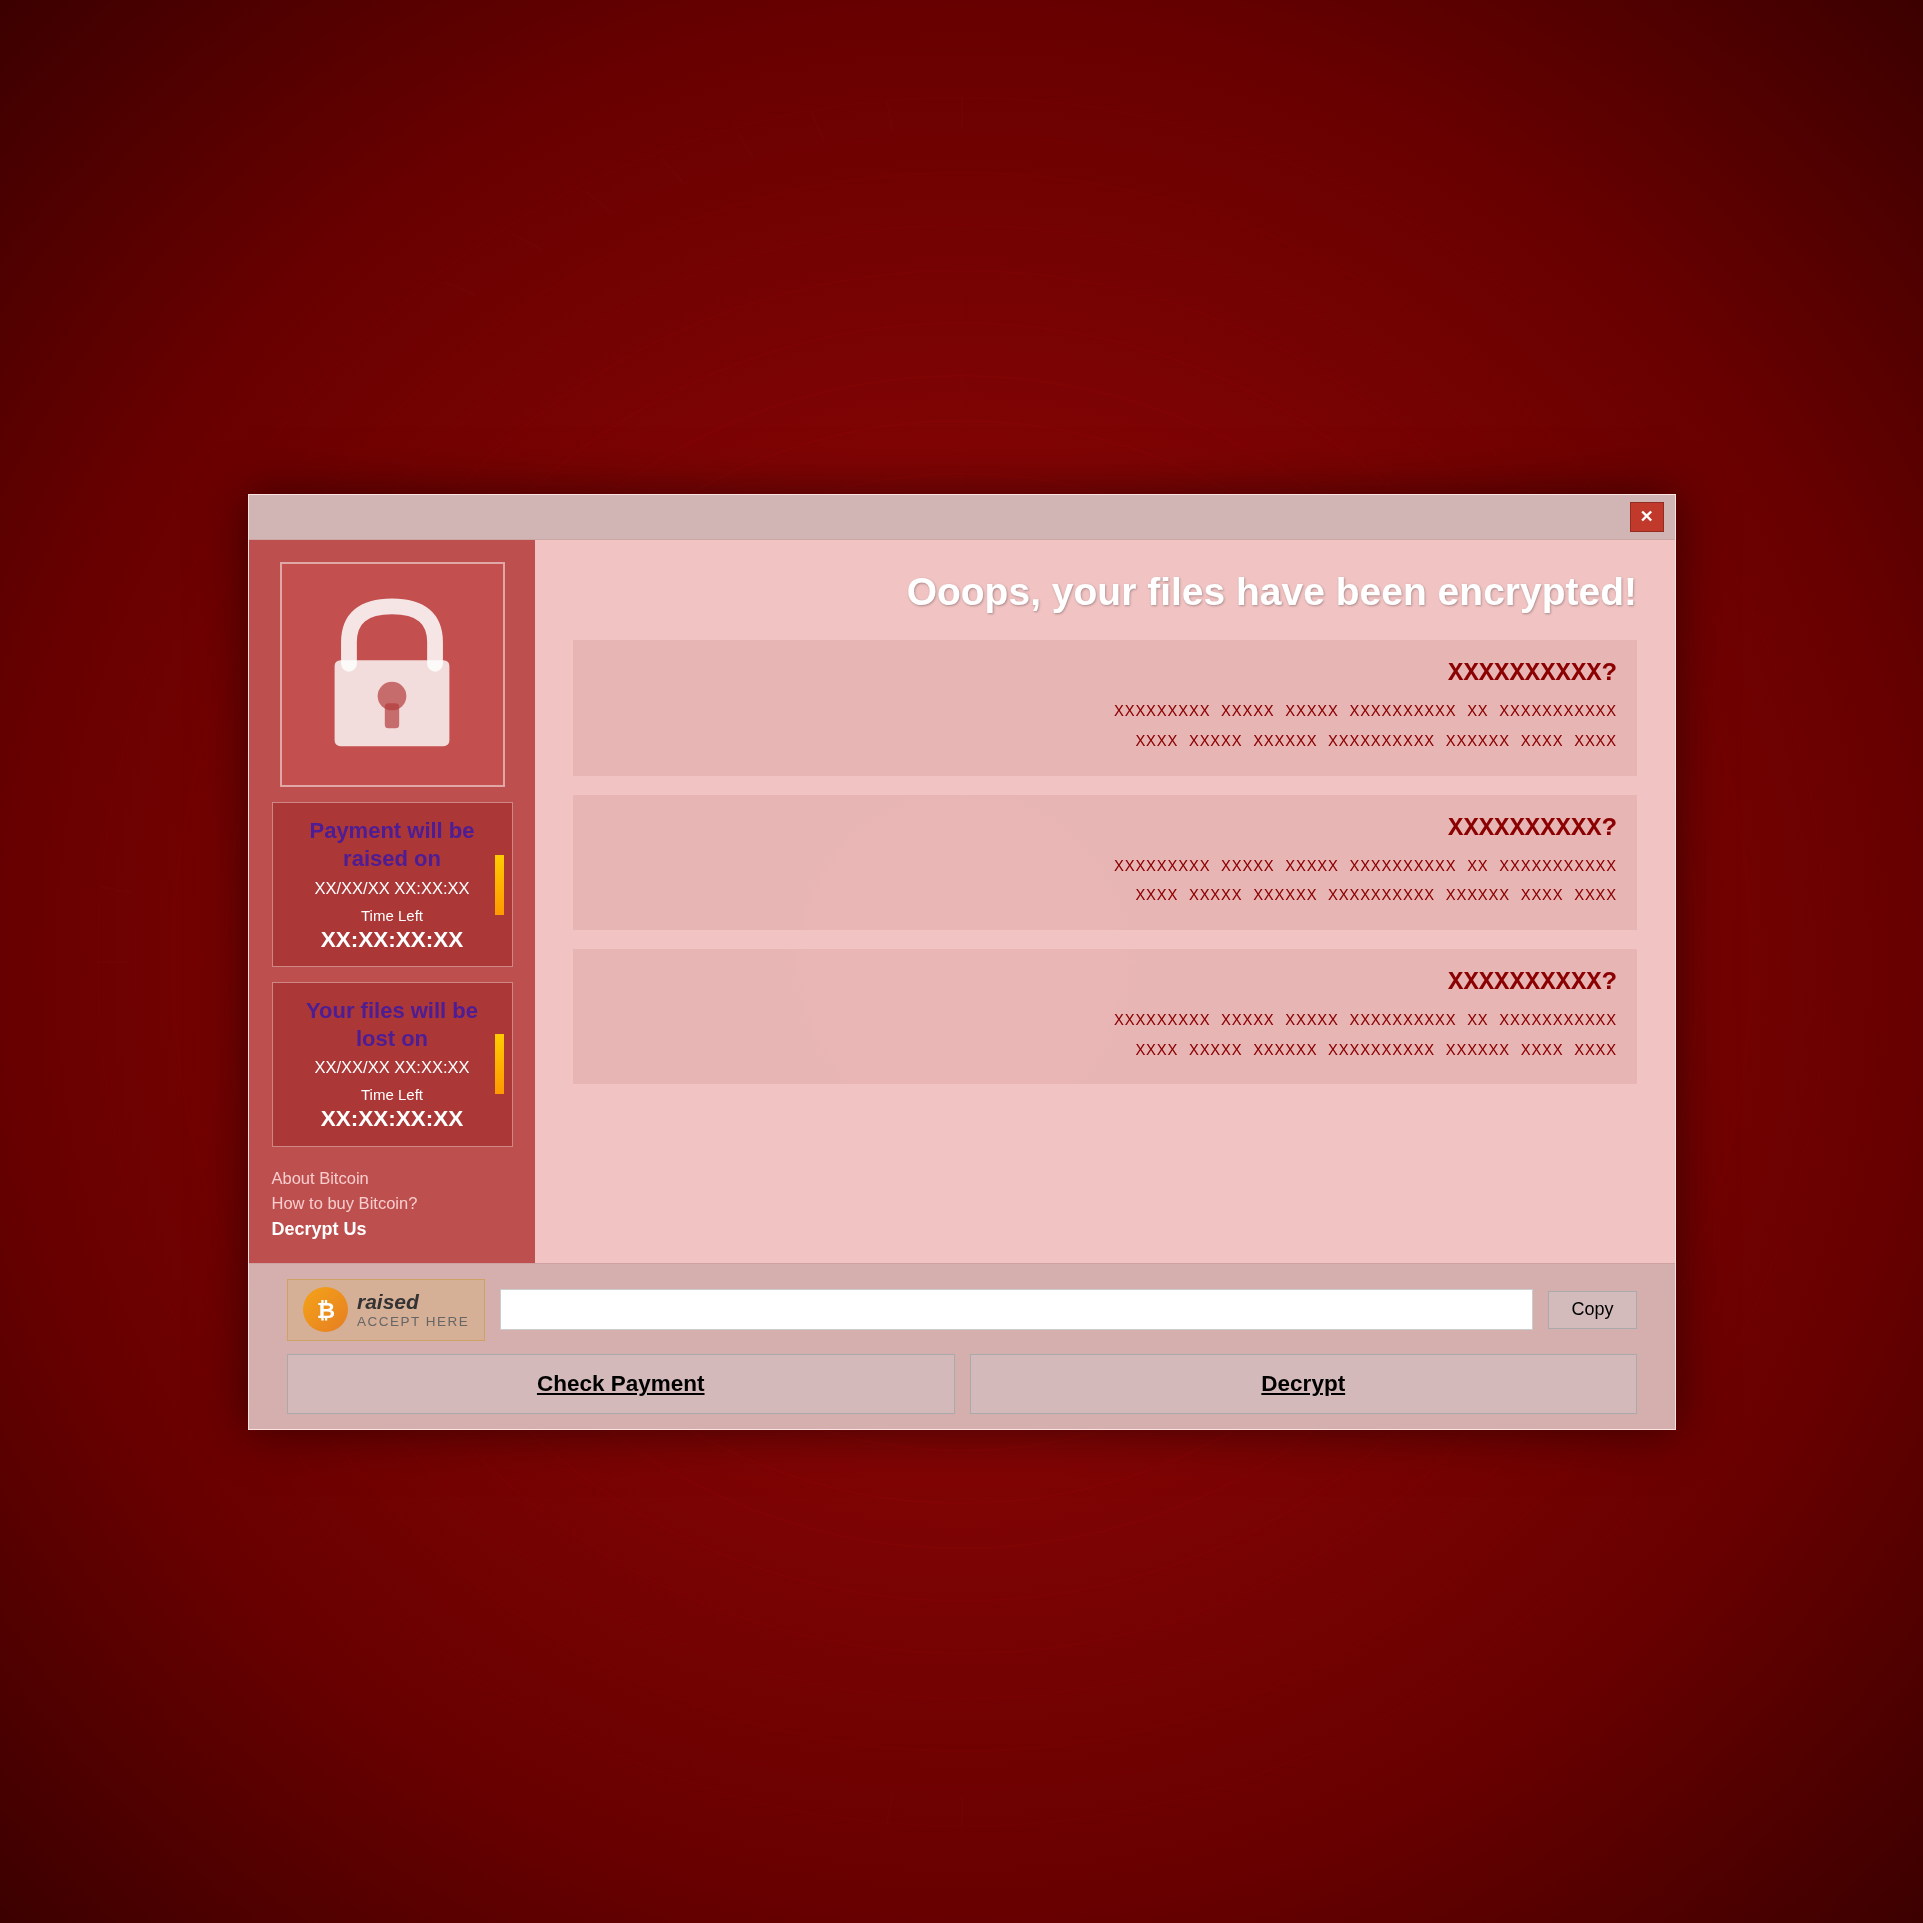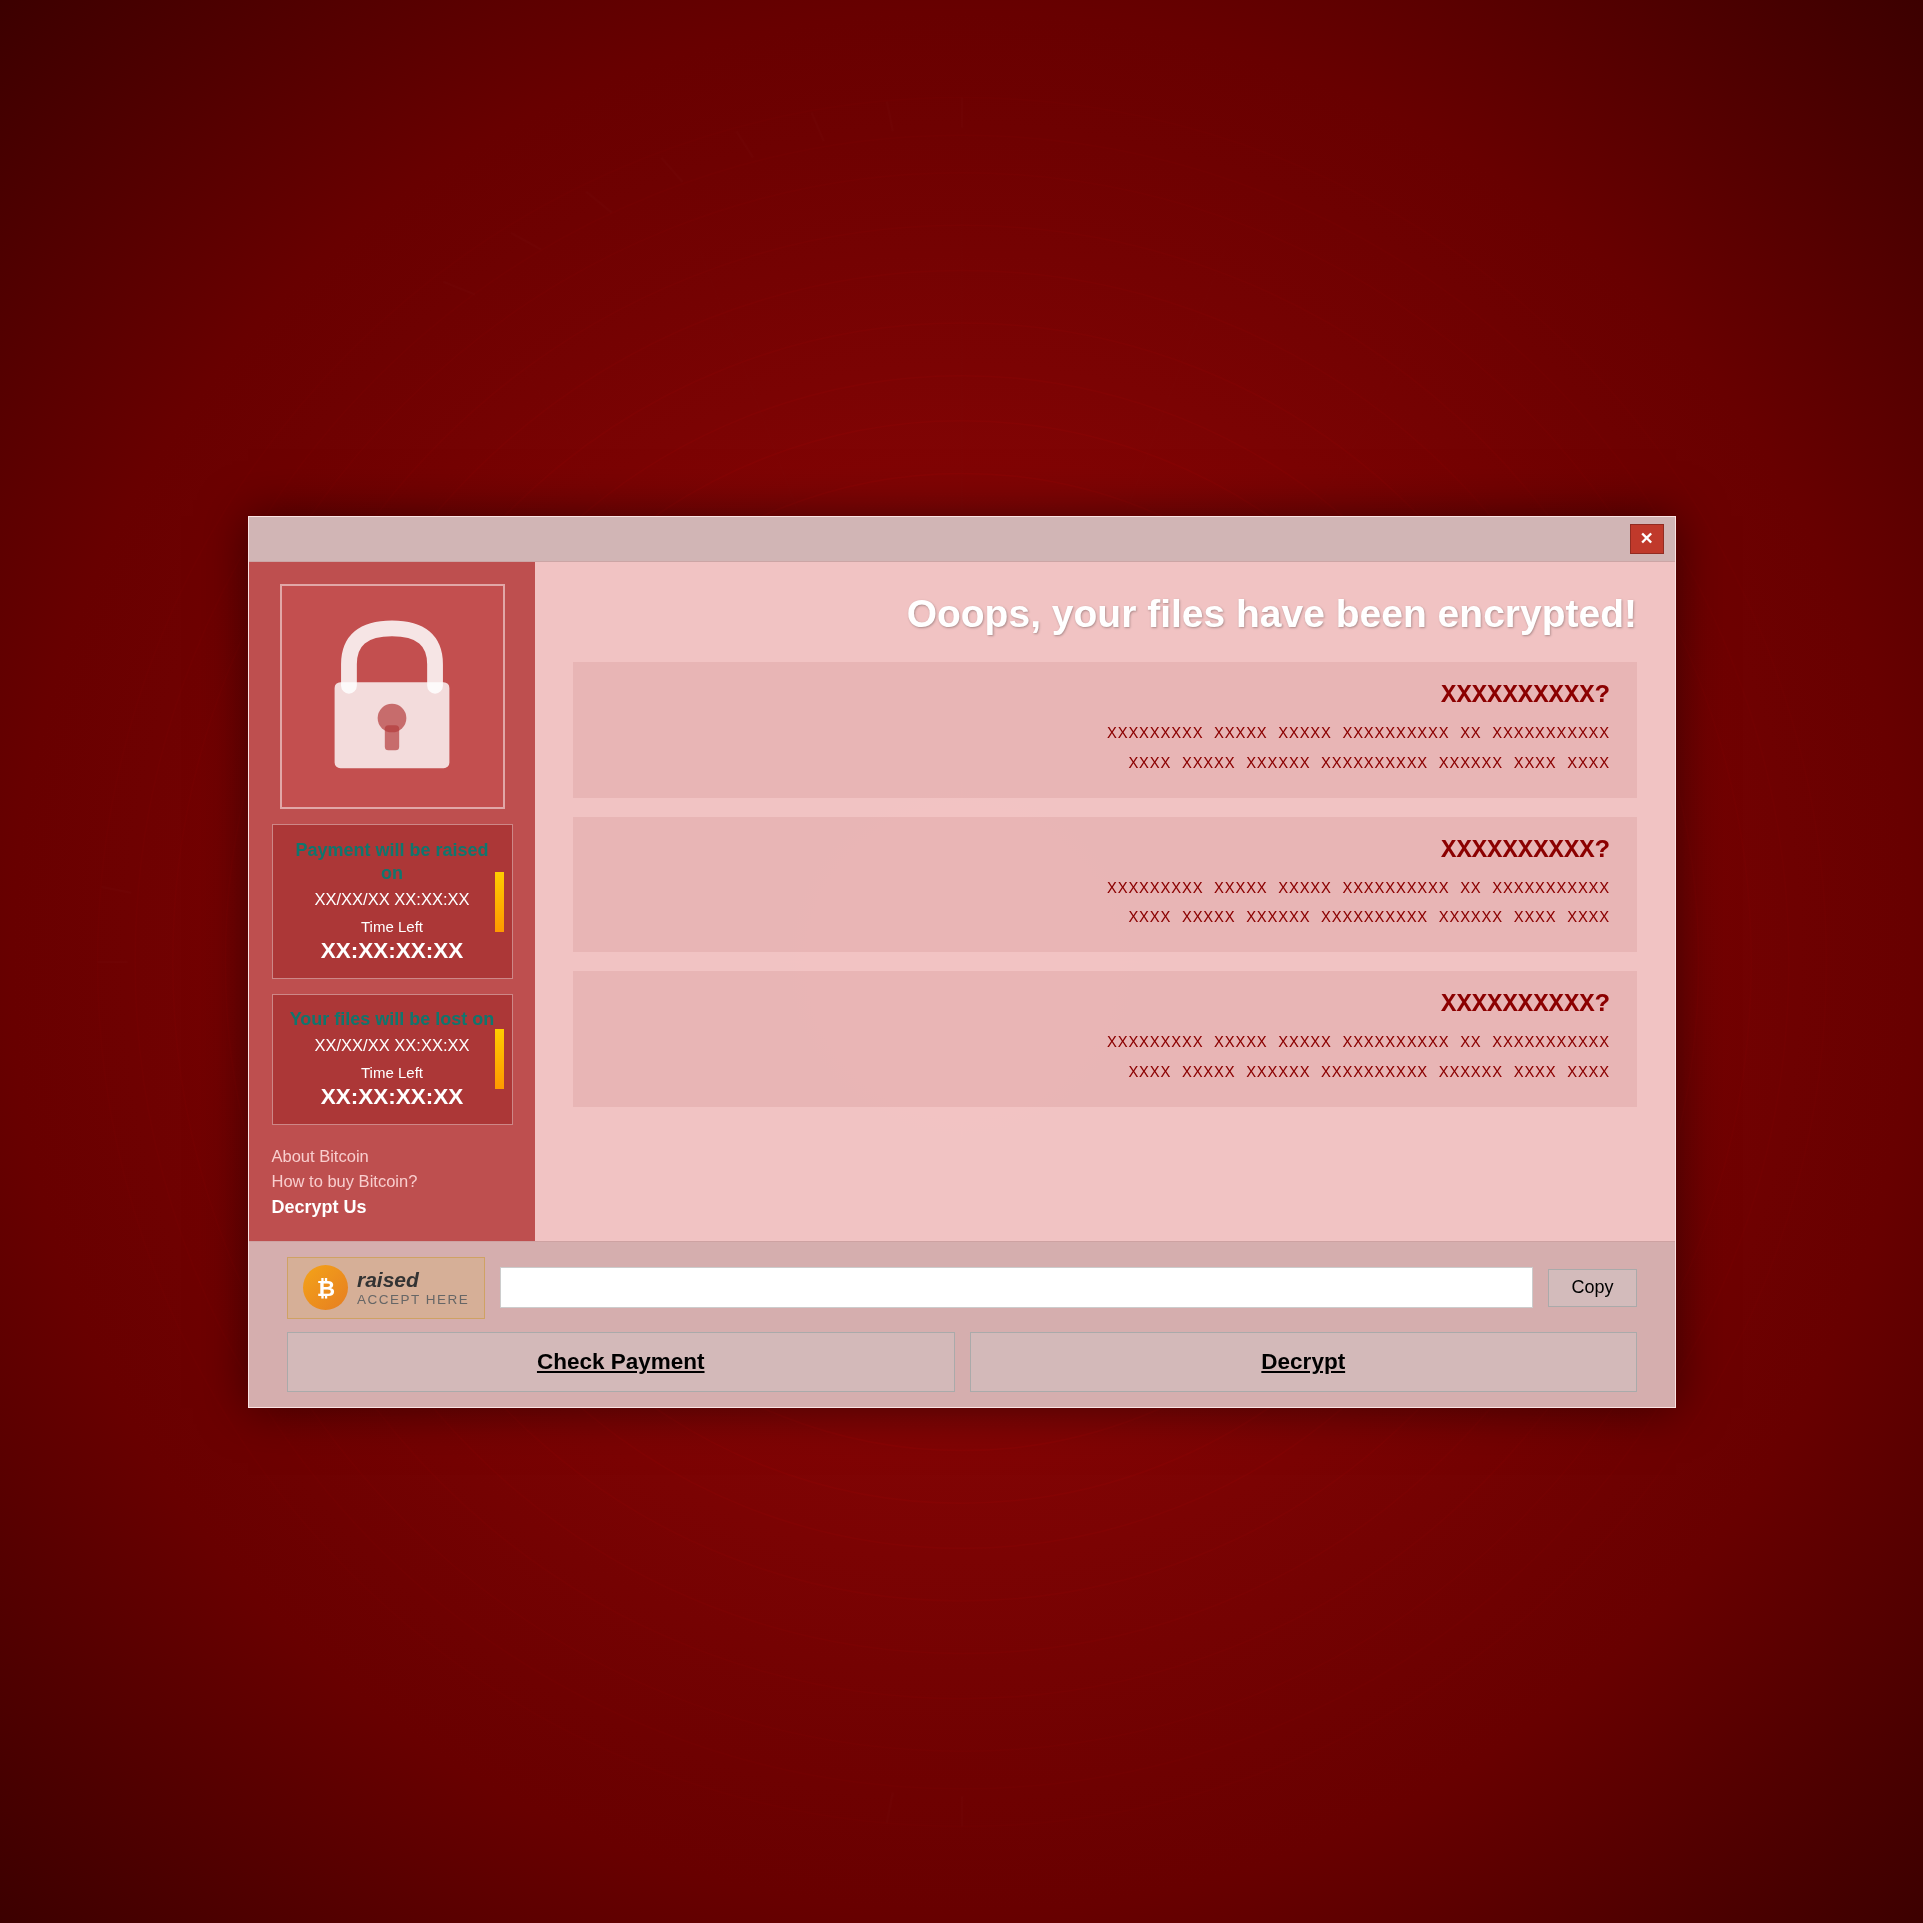--- a/index.html
+++ b/index.html
@@ -121,22 +121,22 @@
       position: absolute;
       right: 7.5px;
       top: 50%;
       transform: translateY(-50%);
       width: 9px;
       height: 60px;
       background: linear-gradient(to top, #ff9900, #ffcc00);
     }
 
     .timer-label {
-      color: #0f766e;
-      font-size: 18px;
+      color: #4c1d95;
+      font-size: 22px;
       font-weight: bold;
       margin-bottom: 4.5px;
       line-height: 1.3;
     }
 
     .timer-date {
       color: white;
       font-size: 16.5px;
       margin-bottom: 9px;
     }
@@ -188,21 +188,21 @@
     .main-title {
       color: white;
       font-size: 39px;
       font-weight: bold;
       margin-bottom: 7.5px;
       text-shadow: 0.8px 0.8px 2.3px rgba(0,0,0,0.3);
     }
 
     .section-block {
       background: rgba(220, 160, 160, 0.4);
-      padding: 19px 27px;
+      padding: 19px 20px;
     }
 
     .section-heading {
       color: #8b0000;
       font-size: 25.6px;
       font-weight: bold;
       font-family: 'Courier New', monospace;
       margin-bottom: 9px;
     }
 

